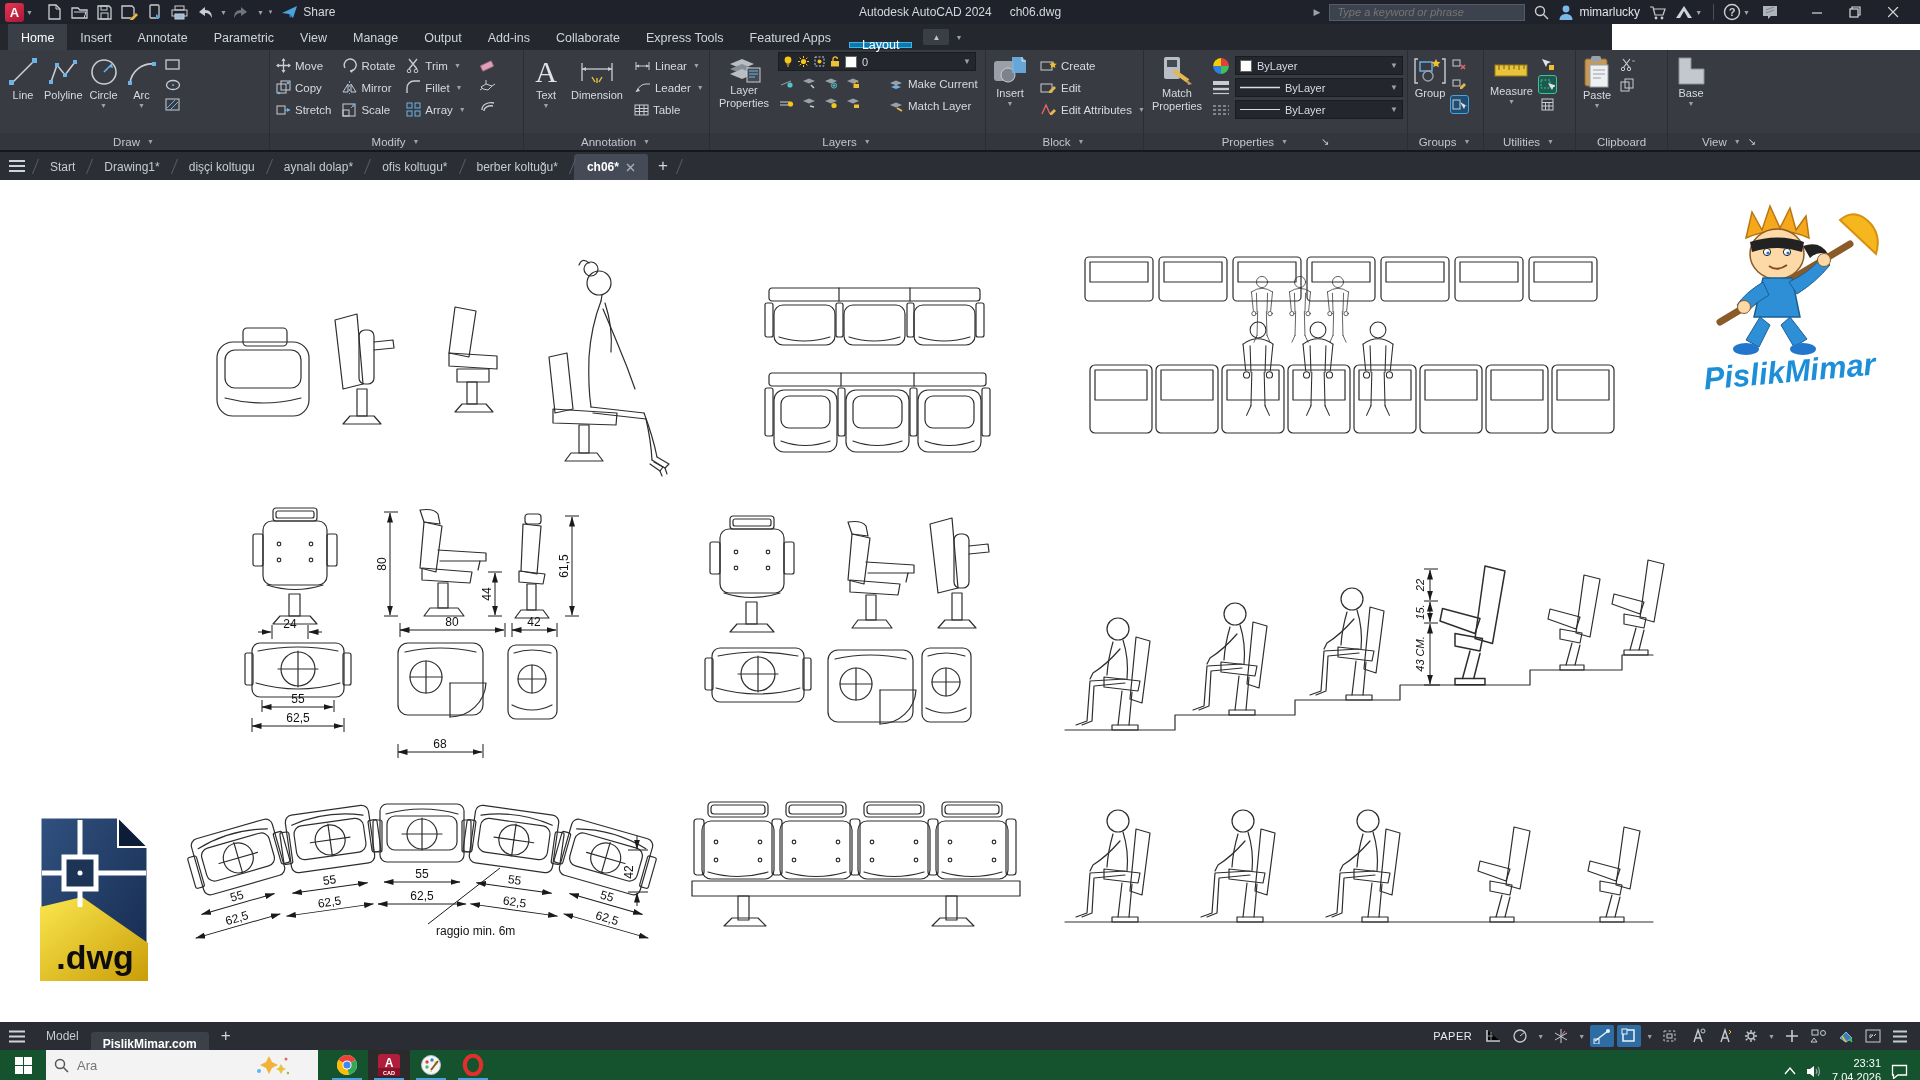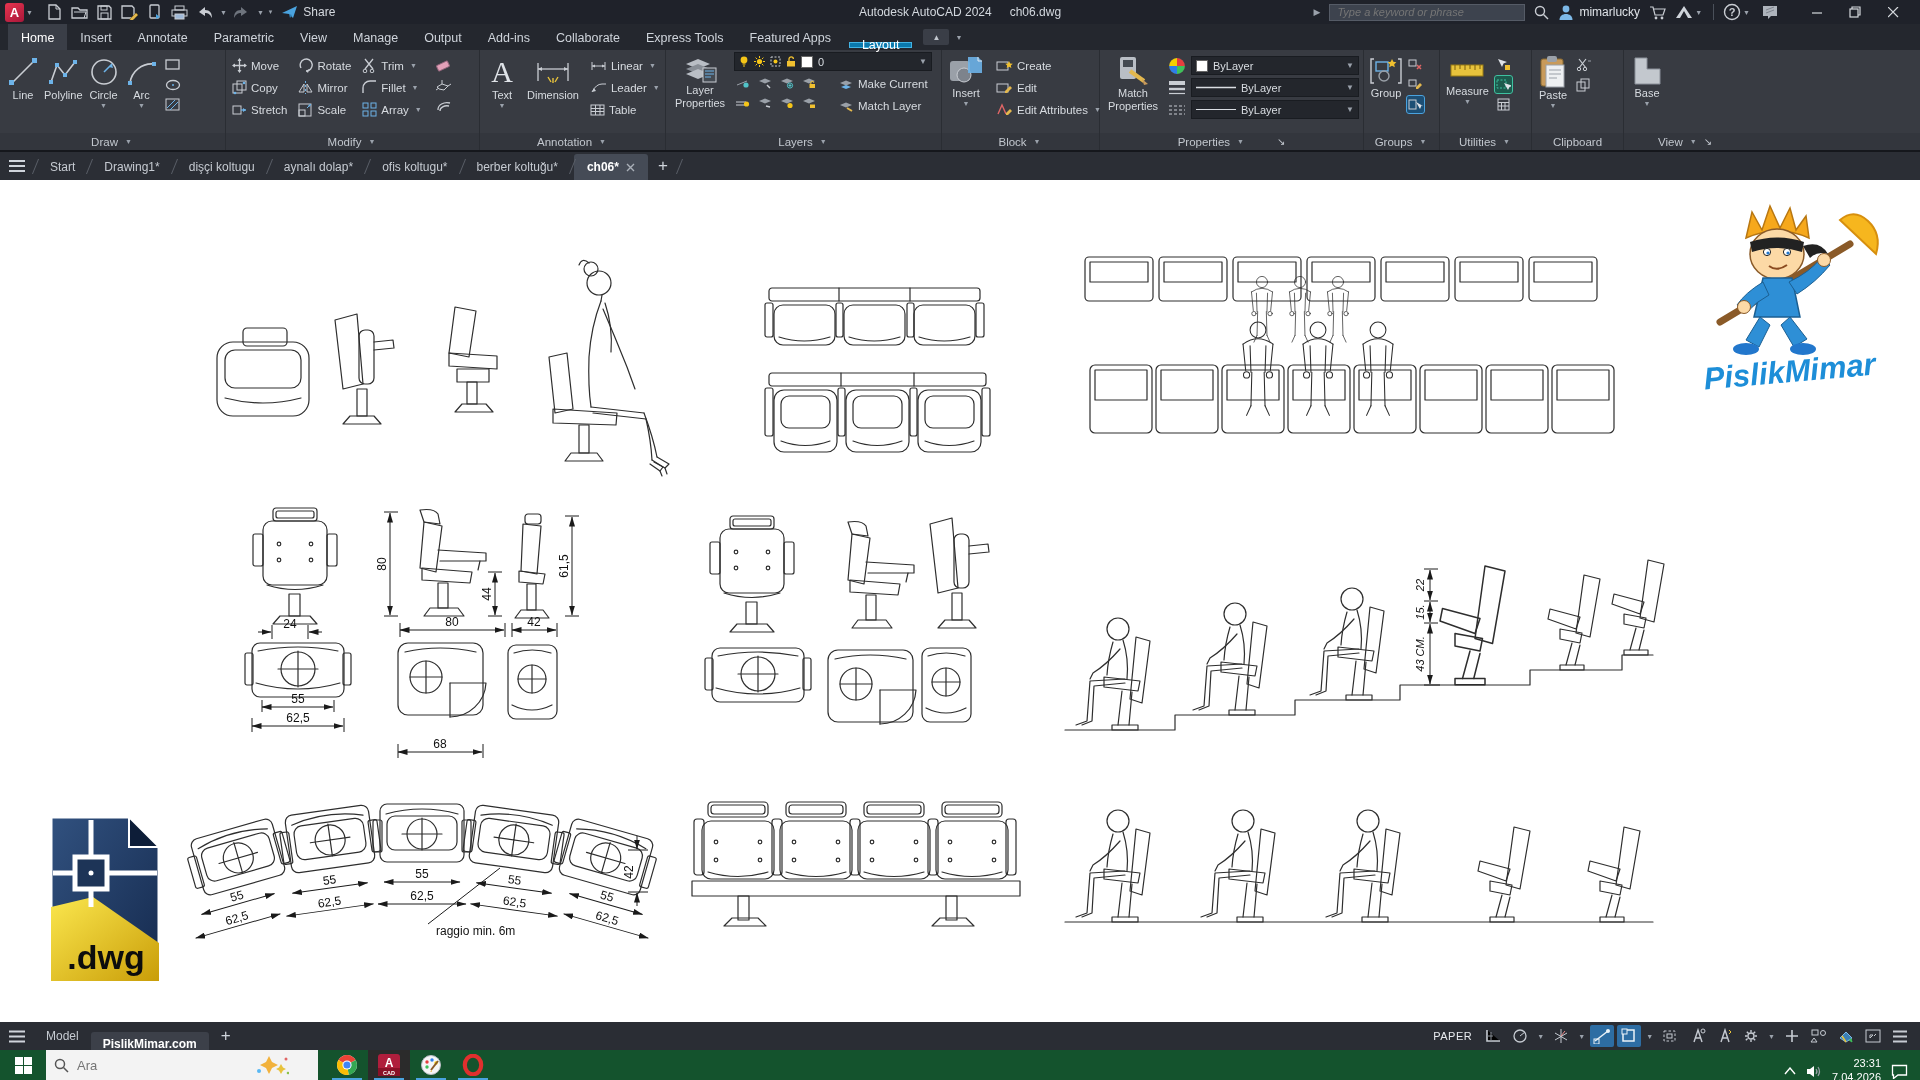--- a/index.html
+++ b/index.html
@@ -11,21 +11,21 @@
 .qat .ic{width:24px;height:20px;display:flex;align-items:center;justify-content:center;border-radius:2px}
 .caret{color:#9aa1ab;font-size:7px;margin:0 2px}
 .share{display:flex;align-items:center;gap:5px;margin-left:6px;color:#d6dae0}
 #title-center{position:absolute;left:50%;transform:translateX(-50%);display:flex;gap:18px;color:#d3d8de}
 #tb-right{margin-left:auto;display:flex;align-items:center;gap:9px;padding-right:8px}
 .tb-search{width:196px;height:17px;background:#3d434e;border:1px solid #555b66;color:#9ba3ae;font-style:italic;font-size:11px;padding:0 7px;outline:none}
 .tb-user{display:flex;align-items:center;gap:5px;color:#dfe3e8}
 .winctl{display:flex;margin-left:10px}
 .winbtn{width:38px;height:24px;display:flex;align-items:center;justify-content:center;color:#d6dade}
 
-#rtabs{position:absolute;top:24px;left:0;width:1920px;height:26px;background:#24272e;display:flex;align-items:stretch;padding-left:8px;z-index:29}
+#rtabs{position:absolute;top:24px;left:0;width:1612px;height:26px;background:#24272e;display:flex;align-items:stretch;padding-left:8px;z-index:29}
 .rtab{padding:6px 13px 5px;color:#cfd4db;font-size:12.5px;display:flex;align-items:center}
 .rtab.active{background:#3a3e47;color:#fff}
 .rtab.hl{background:#0a79ad;border:1px solid #43b3e3;color:#fff;margin:18px 5px;padding:2px 12px}
 .rib-min{display:flex;align-items:center;gap:4px;margin-left:6px}
 .rib-min .box{width:26px;height:16px;background:#3a3e47;border-radius:2px;display:flex;align-items:center;justify-content:center;color:#c3c8cf;font-size:8px}
 
 #ribbon{position:absolute;top:50px;left:0;width:1920px;height:102px;background:#383b42;display:flex;border-bottom:2px solid #15171c;z-index:28}
 .panel{position:relative;border-right:1px solid #2a2d33;height:100%;flex:0 0 auto}
 .pbody{height:83px;display:flex;align-items:flex-start;padding:3px 4px 0}
 .plabel{position:absolute;bottom:0;left:0;right:0;height:17px;background:#33363d;color:#c2c7ce;font-size:11.5px;display:flex;align-items:center;justify-content:center;gap:5px}
@@ -45,21 +45,21 @@
 .ftab.active{background:#454b56;color:#fff;font-weight:bold;border-radius:3px 3px 0 0}
 .fsep{width:1px;height:15px;background:#5a5f68;transform:skewX(-22deg);margin:0 1px 6px}
 .fplus{font-size:17px;color:#cfd4db;padding:0 10px 4px}
 
 #canvas{position:absolute;top:180px;left:0;width:1920px;height:842px;background:#fff;z-index:1}
 #cad{position:absolute;top:0;left:0}
 .ln *{stroke:#2e2e2e;stroke-width:1.2;fill:none;stroke-linejoin:round;stroke-linecap:round}
 .dim path,.dim line{stroke:#1c1c1c;stroke-width:1;fill:none}
 .dtx{font-size:12px;fill:#111}
 .dtx.it{font-style:italic;font-size:11px}
-#dwgicon{position:absolute;top:634px;left:44px}
+#dwgicon{position:absolute;top:634px;left:33px}
 #logo{position:absolute;top:20px;left:1688px;width:210px;height:195px}
 
 #statusbar{position:absolute;top:1022px;left:0;width:1920px;height:28px;background:#2a2d34;display:flex;align-items:center;color:#c6cbd2;font-size:12px;z-index:30}
 .stab{padding:5px 12px;display:flex;align-items:center}
 .stab.active{background:#3c4049;color:#fff;font-weight:bold;border-radius:3px 3px 0 0;margin-top:15px}
 #sb-right{margin-left:auto;display:flex;align-items:center;gap:3px;padding-right:8px}
 .sbtn{min-width:24px;height:22px;display:flex;align-items:center;justify-content:center;border-radius:2px;gap:1px}
 .sbtn.on{background:#2d6da3}
 .paper{font-size:11px;color:#e8ebef;padding:0 6px;letter-spacing:.5px}
 
@@ -216,21 +216,21 @@
   <span class="rtab">Featured Apps</span>
   <span class="rtab hl">Layout</span>
   <span class="rib-min">
       <span class="box">▲</span>
       <span class="caret">▼</span>
     </span>
 </div>
 
 <div id="ribbon">
 
-  <div class="panel" style="width:226px">
+  <div class="panel" style="width:270px">
     <div class="pbody">
       <div class="bigbtn">
           <svg width="34" height="34">
             <path d="M6 28 L28 6" stroke="#c9cdd3" stroke-width="1.6"></path>
             <rect x="3" y="25" width="5" height="5" fill="#6db3e8"></rect>
             <rect x="26" y="3" width="5" height="5" fill="#6db3e8"></rect>
           </svg>
           <span>Line</span>
         </div>
       <div class="bigbtn">
@@ -473,21 +473,21 @@
                 <circle cx="5.5" cy="5.5" r="2" fill="#f5c518"></circle>
               </svg>
             <svg width="10" height="11">
                 <rect x="1" y="5" width="8" height="5.5" fill="#f0c030"></rect>
                 <path d="M3 5V3a2.2 2.2 0 0 1 4.4 0" stroke="#f0c030" fill="none" stroke-width="1.3"></path>
               </svg>
             <span class="sw"></span>
             <span>0</span>
             <span class="crt">▼</span>
           </div>
-          <div style="display:flex;gap:20px">
+          <div style="display:flex;gap:26px">
             <div style="display:flex;flex-direction:column;gap:3px">
               <div style="display:flex;gap:5px">
                 <span class="mini">
                     <svg width="15" height="13">
                       <path d="M2 9l10-4" stroke="#9aa0a8"></path>
                       <circle cx="11" cy="9" r="2.6" fill="#52c4c9"></circle>
                     </svg>
                   </span>
                 <span class="mini">
                     <svg width="15" height="13">

